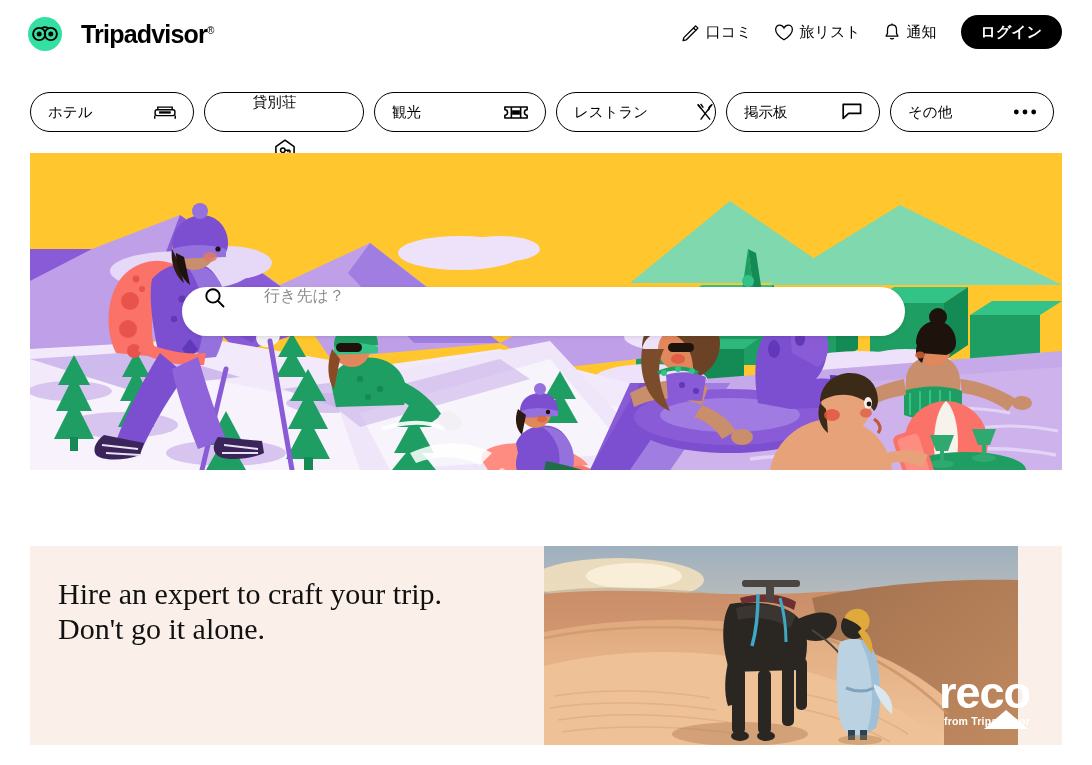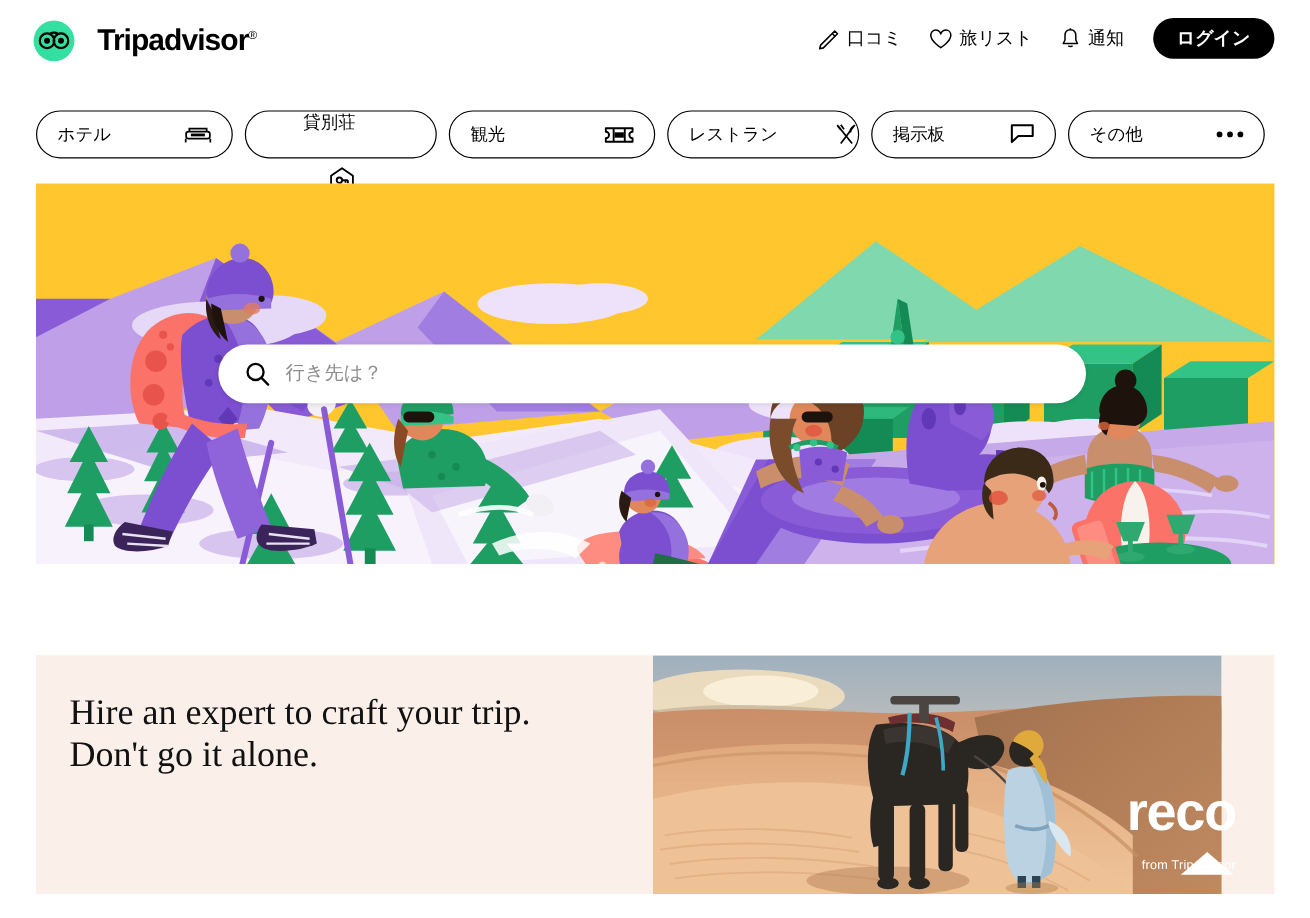--- a/index.html
+++ b/index.html
@@ -84,24 +84,25 @@
     overflow: hidden;
     background: #FFC62E;
   }
   .hero svg { display: block; width: 1032px; height: 317px; }
 
   .search-box {
     position: absolute; left: 182px; top: 287px;
     width: 723px; height: 49px;
     background: #ffffff;
     border-radius: 25px;
-    display: flex; align-items: center;
+    display: flex; align-items: flex-start;
     padding-left: 22px;
     box-shadow: 0 1px 4px rgba(0,0,0,0.10);
     cursor: text;
+    gap: 26px;
   }
   .search-box .sic { display:flex; align-items:center; margin-right: 13px; }
   .search-box input {
     border: none; outline: none; background: transparent;
     font-size: 16px; color: #222; width: 600px;
     font-family: "Liberation Sans", sans-serif;
   }
   .search-box input::placeholder { color: #8d8d8d; }
 
   
@@ -137,22 +138,22 @@
   .reco-logo {
     position: absolute; right: 32px; bottom: 18px;
     text-align: right; pointer-events: none;
   }
   .reco-word {
     font-size: 45px; font-weight: bold; color: #ffffff;
     letter-spacing: -1px; line-height: 40px;
     font-family: "Liberation Sans", sans-serif;
   }
   .reco-sub {
-    font-size: 10.5px; color: #ffffff; font-weight: normal;
-    letter-spacing: 0.2px; margin-top: 18px;
+    font-size: 10.5px; color: #ffffff; font-weight: bold;
+    letter-spacing: 0.2px; margin-top: 2px;
   }
   .reco-tri {
     position: absolute; right: 2px; bottom: -2px;
     width: 0; height: 0;
     border-left: 22px solid transparent;
     border-right: 22px solid transparent;
     border-bottom: 19px solid #ffffff;
   }
 </style>
 </head>

